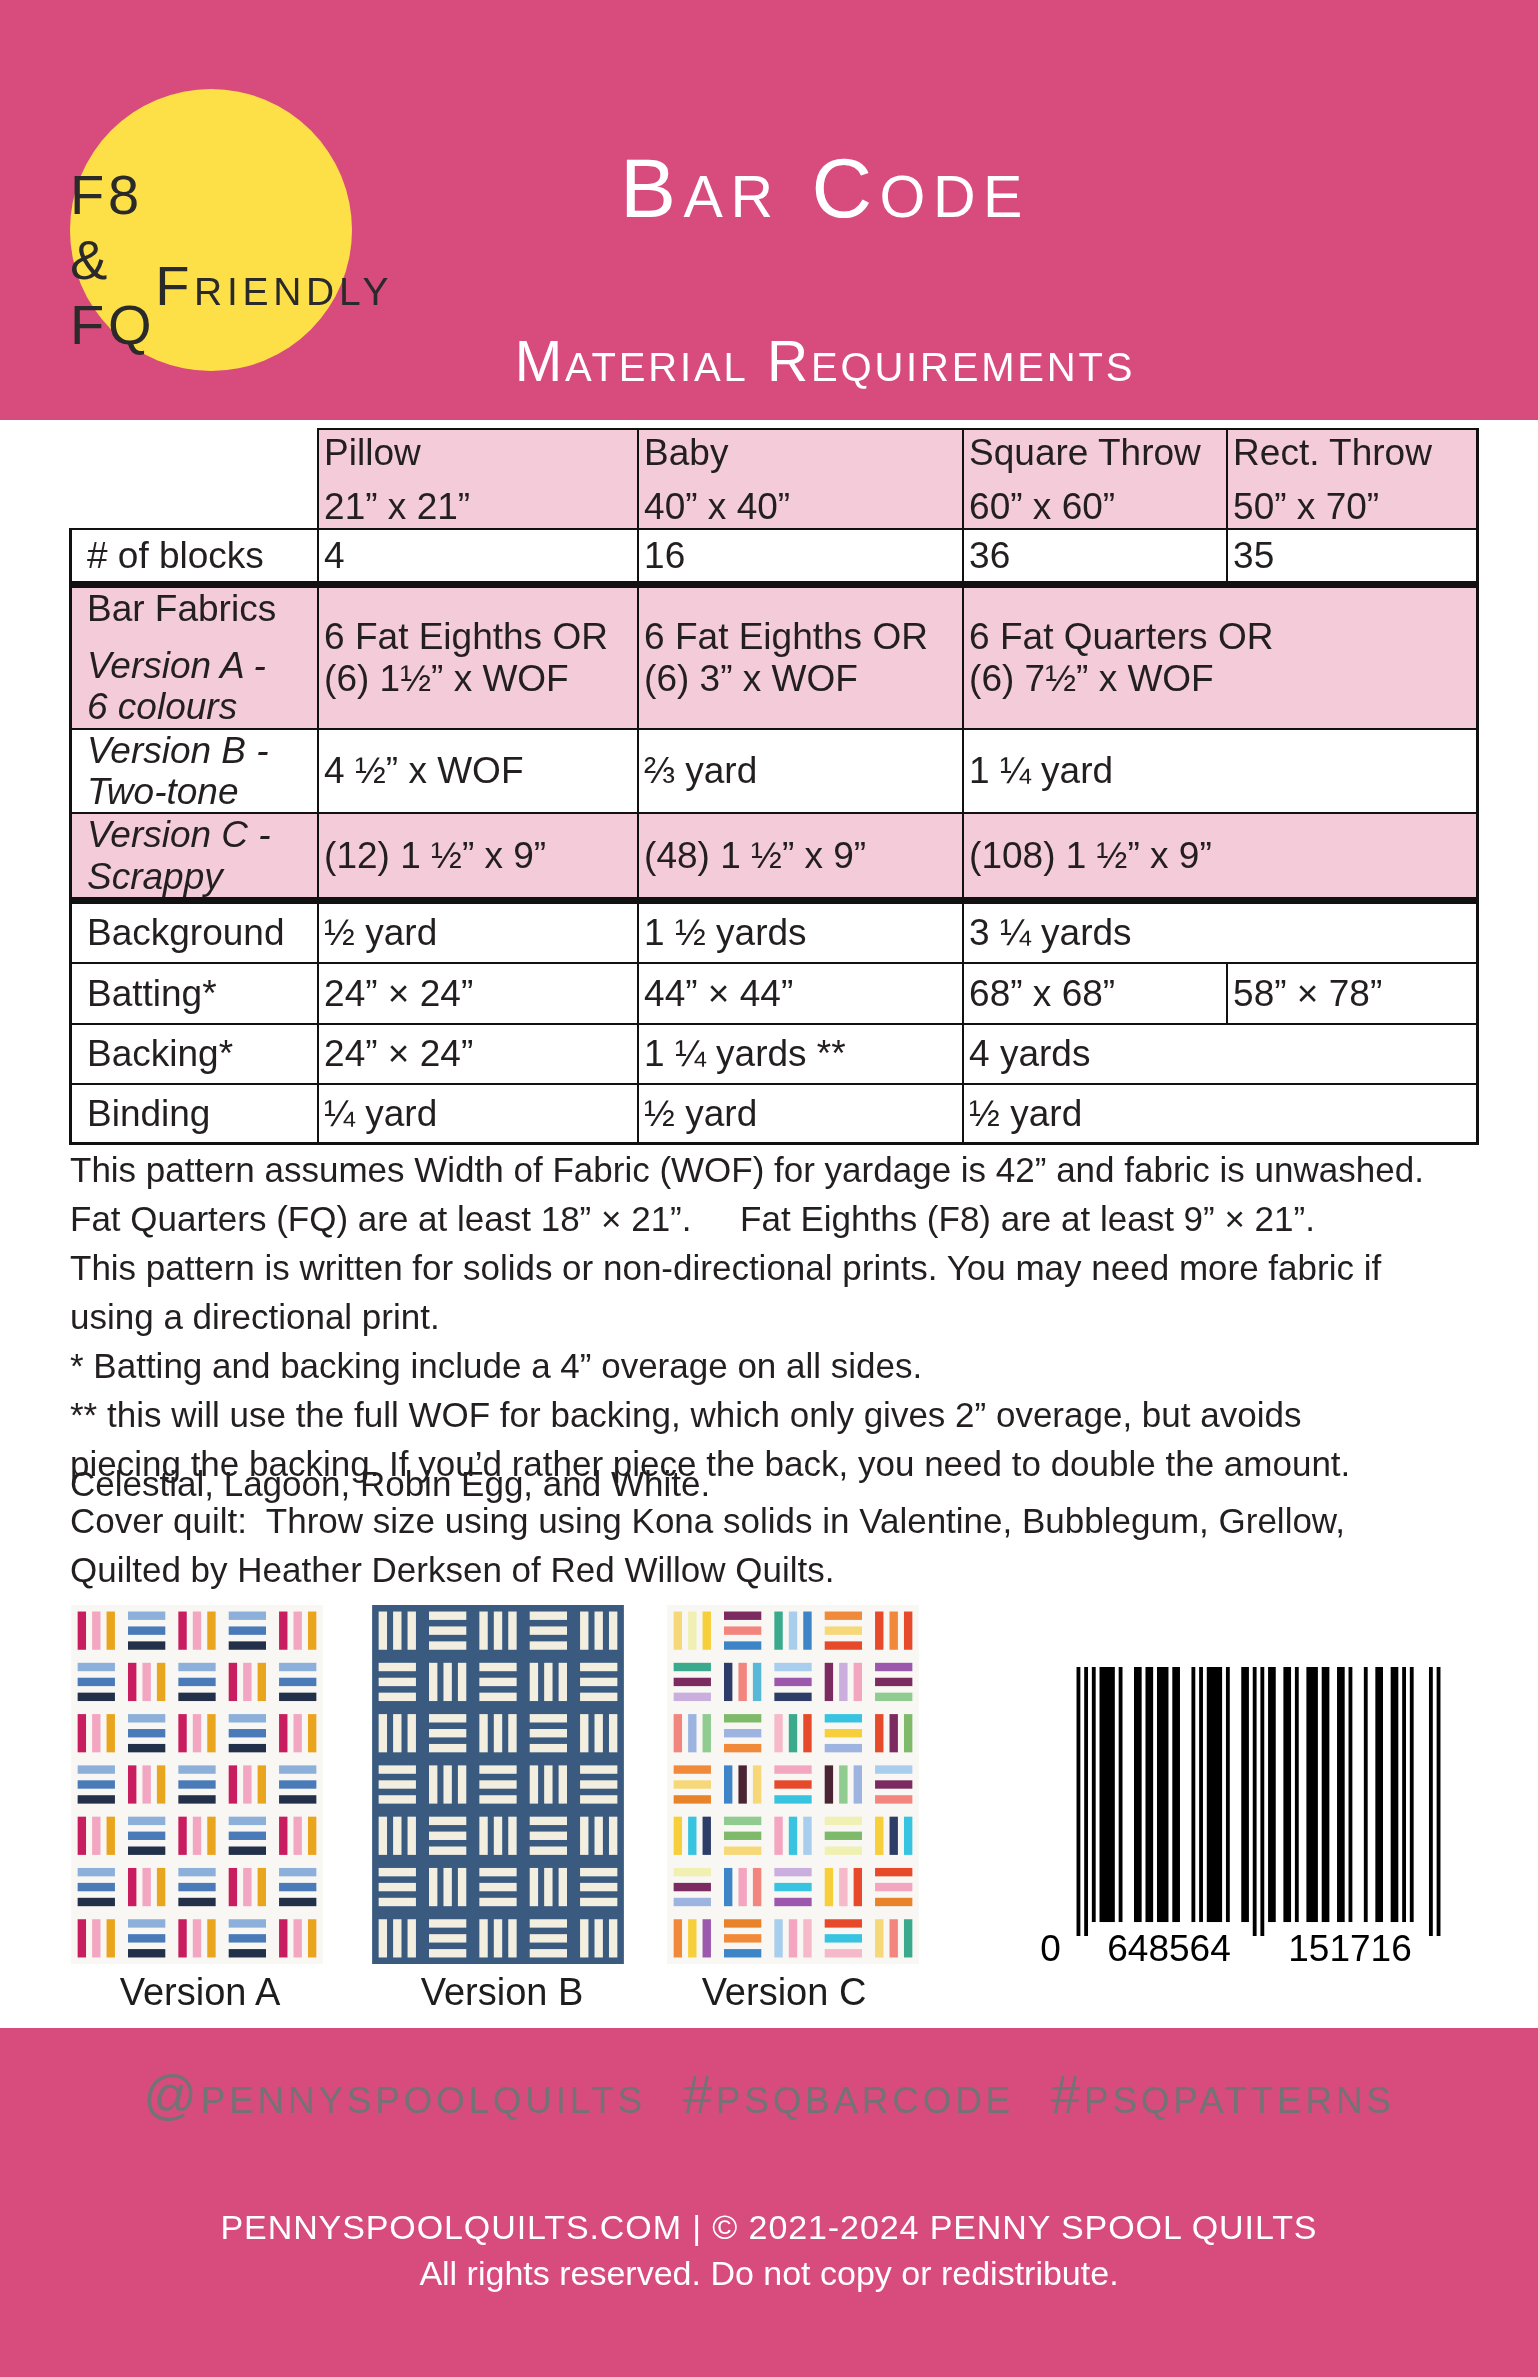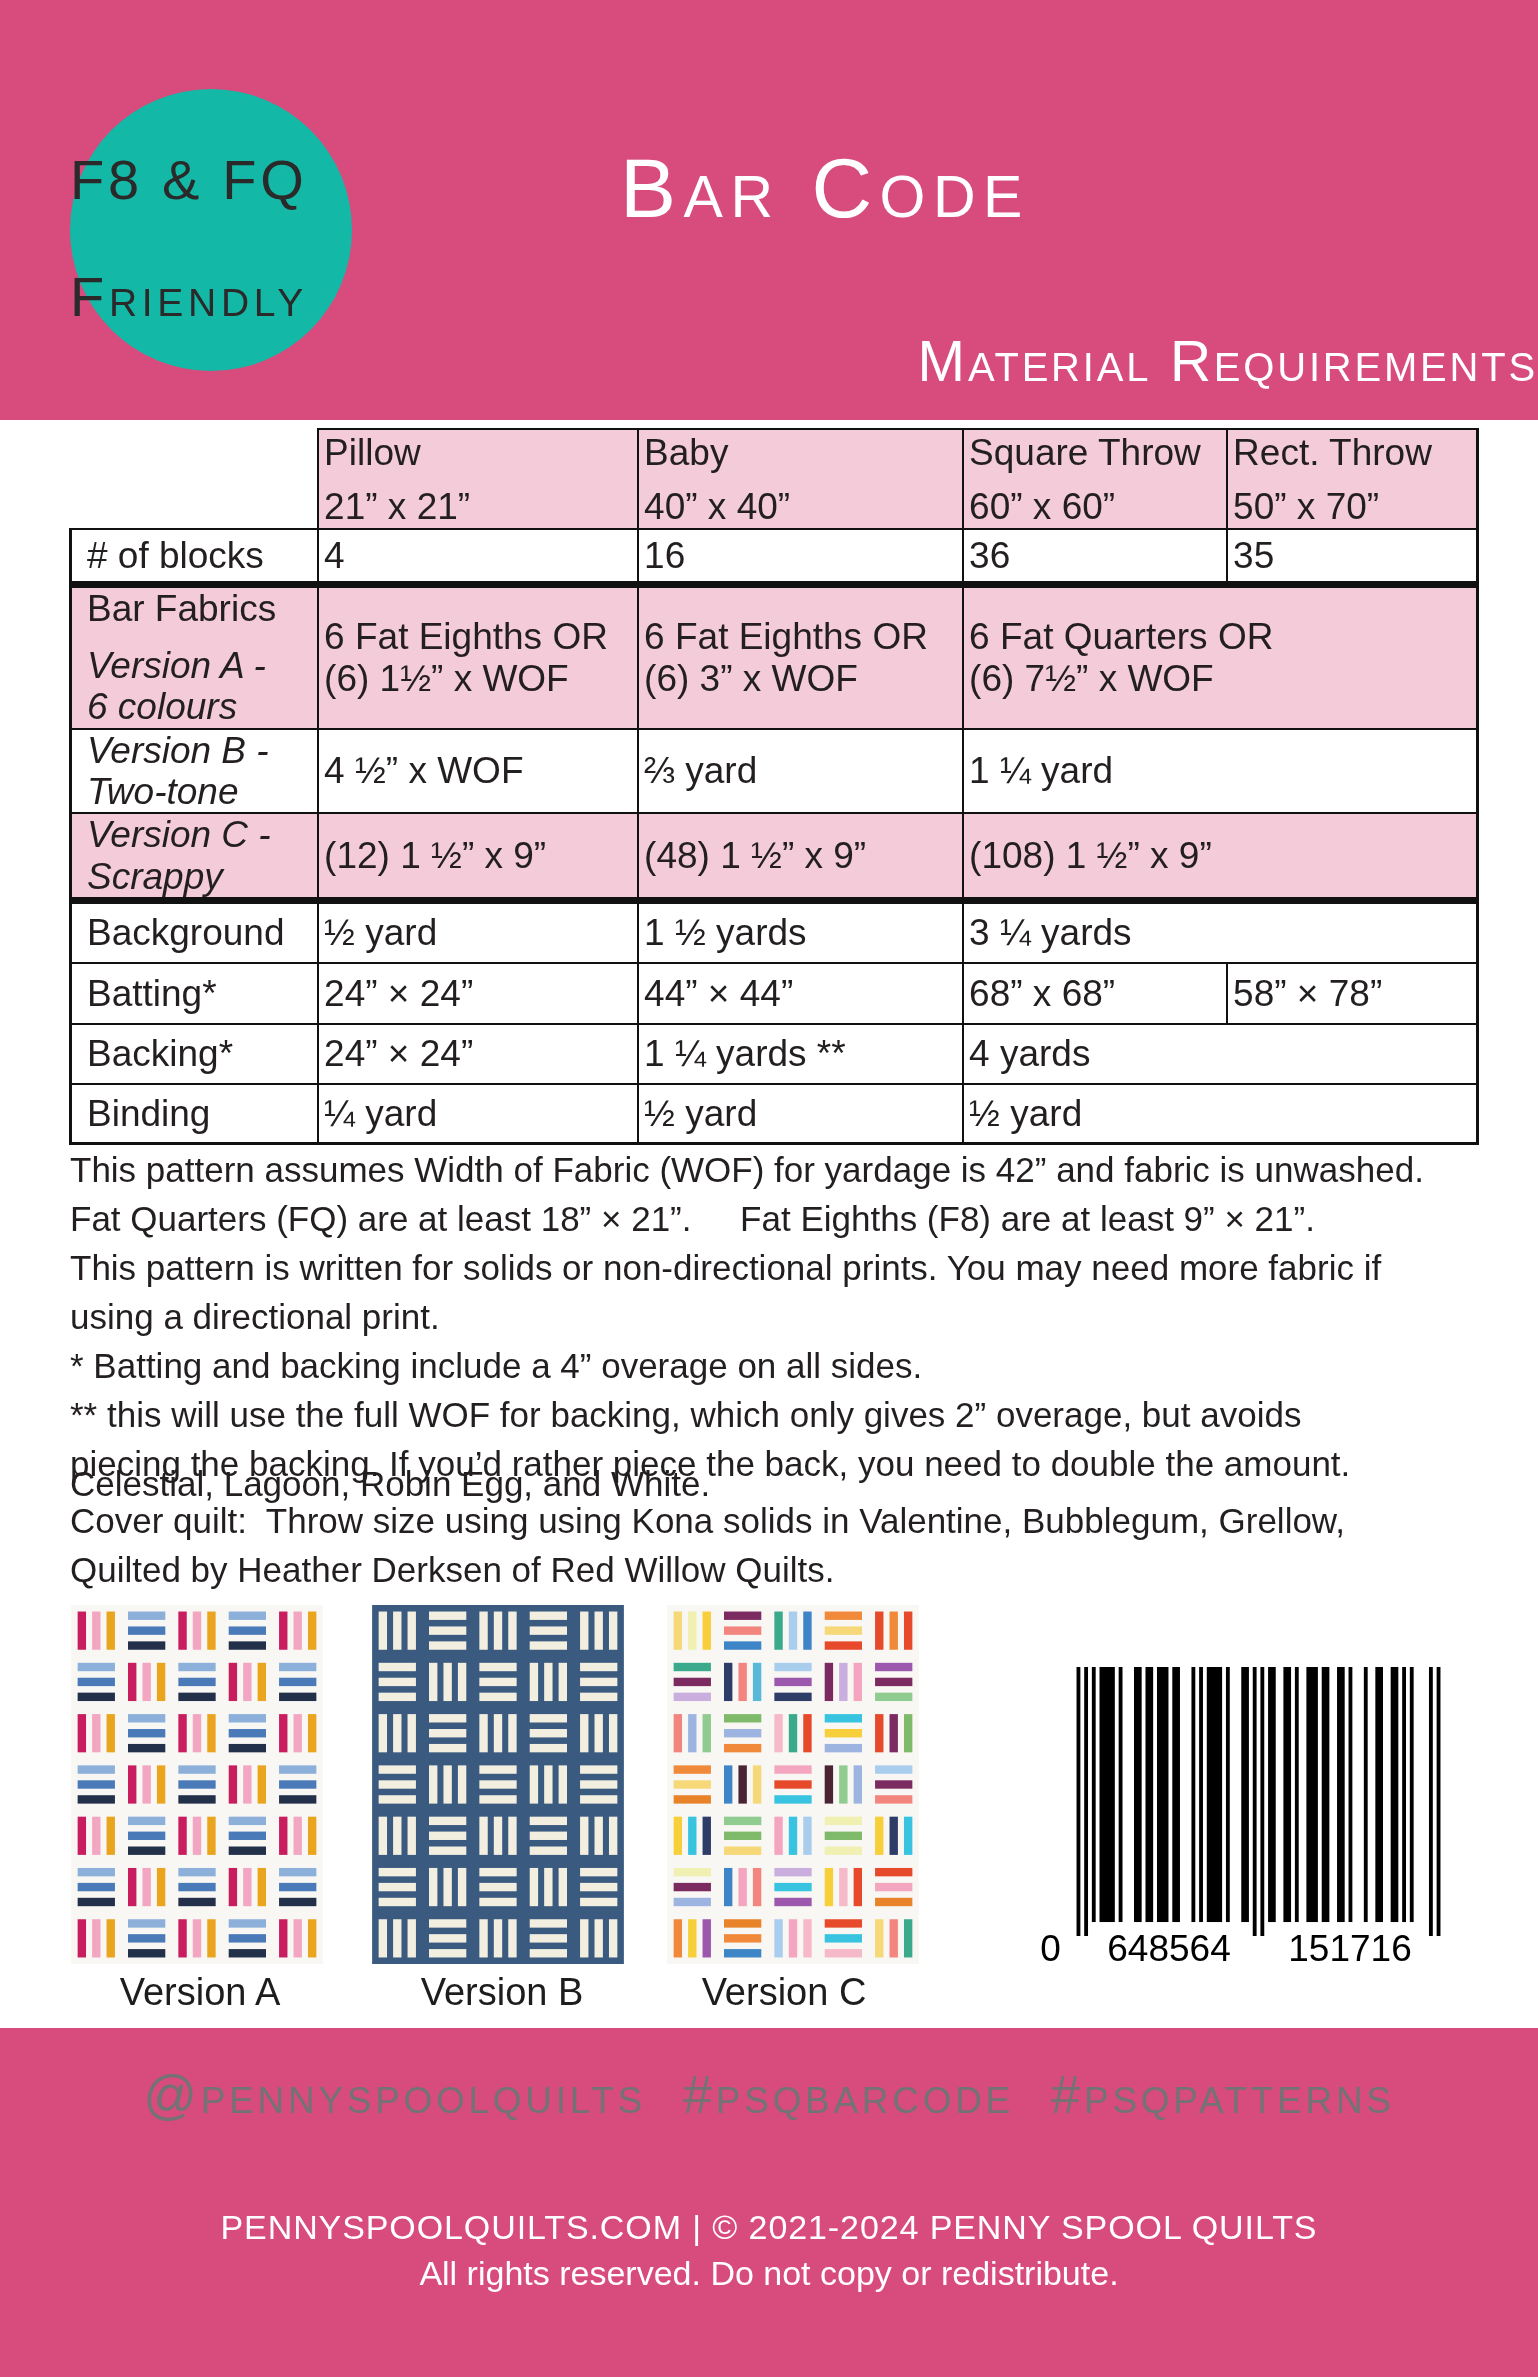--- a/index.html
+++ b/index.html
@@ -2,27 +2,27 @@
 <html style="font-size:15px"><head>
 <meta charset="utf-8">
 <style>
   html,body{margin:0;padding:0;background:#e8e8e8;}
   .page{position:relative;width:1538px;height:2377px;background:#ffffff;
         font-family:"Liberation Sans", sans-serif;color:#231f20;overflow:hidden;}
 
   
   .band-top{position:absolute;left:0;top:0;width:1538px;height:420px;background:#d84b7d;}
   .logo-circle{position:absolute;left:70px;top:89px;width:282px;height:282px;border-radius:50%;
-               background:#14b8a6;display:flex;flex-direction:column;align-items:flex-start;
+               background:#fde047;display:flex;align-items:center;
                padding-top:58px;box-sizing:border-box;}
   .logo-l1{font-size:56px;letter-spacing:3.7px;color:#2a2a2a;}
   .logo-l2{margin-top:52px;font-size:56px;font-variant:small-caps;letter-spacing:4.7px;color:#2a2a2a;}
   .page-title{position:absolute;left:112px;right:0;top:140px;text-align:center;color:#ffffff;
               font-size:84px;font-variant:small-caps;letter-spacing:7.5px;}
-  .page-subtitle{position:absolute;left:112px;right:0;top:328px;text-align:right;color:#ffffff;
+  .page-subtitle{position:absolute;left:112px;right:0;top:328px;text-align:center;color:#ffffff;
                  font-size:57px;font-variant:small-caps;letter-spacing:2.8px;}
 
   
   table.mat{position:absolute;left:69px;top:428px;border-collapse:collapse;table-layout:fixed;
             font-size:37px;line-height:1.12;}
   table.mat td{border:2.8px solid #111;text-align:left;vertical-align:middle;padding:0 5.6px;}
   table.mat td.lab{text-align:left;padding-left:15px;}
   td.pink{background:#f3cbd9;}
   td.ghost{border-top:none!important;border-left:none!important;background:#fff;}
   .b-left{border-left-width:3.7px!important;}

